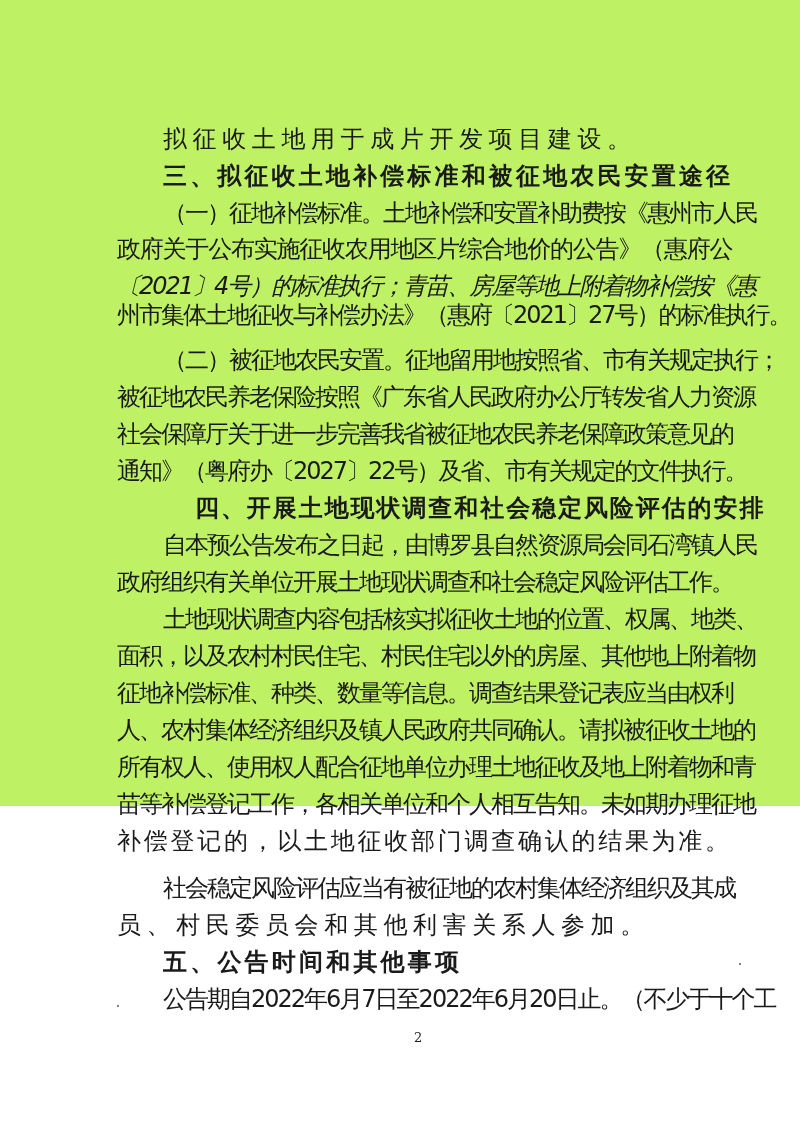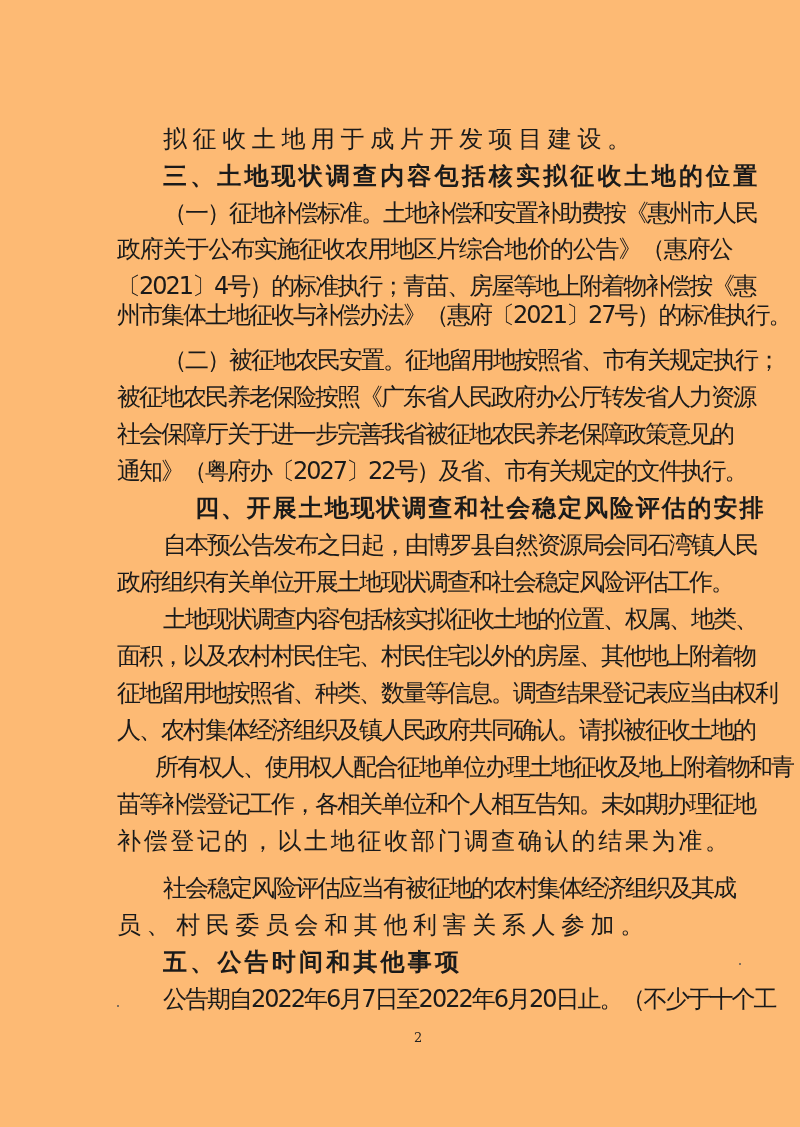--- a/index.html
+++ b/index.html
@@ -1,19 +1,19 @@
 <!DOCTYPE html>
 <html><head>
 <meta charset="utf-8">
 <style>
   html, body { margin: 0; padding: 0; background: #ffffff; }
   body { width: 800px; height: 1127px; position: relative; overflow: hidden; }
   .page {
-    position: absolute; left: 0; top: 0; width: 800px; height: 1127px;
-    background: #fdba74;
+    position: absolute; left: 0; top: 0; width: 800px; height: 806px;
+    background: #bef264;
     font-family: "DejaVu Serif", "Liberation Serif", serif;
     color: #1a1a1a;
   }
   .line {
     position: absolute; left: 117px; width: 615px;
     font-size: 24px; line-height: 30px; white-space: nowrap;
     letter-spacing: 5.6px;
     font-family: "DejaVu Sans", "Liberation Sans", sans-serif;
     font-weight: normal;
   }
@@ -29,37 +29,37 @@
     font-size: 13px; color: #222;
   }
   .speck { position: absolute; width: 2px; height: 2px; background: #555; border-radius: 1px; }
 </style>
 </head>
 <body>
 
 <div class="page">
   <div id="lines">
       <div class="line indent" style="top: 124px;">拟征收土地用于成片开发项目建设。</div>
-      <div class="line indent heading" style="top: 161px; letter-spacing: 3.15238px;">三、土地现状调查内容包括核实拟征收土地的位置</div>
+      <div class="line indent heading" style="top: 161px; letter-spacing: 3.15238px;">三、拟征收土地补偿标准和被征地农民安置途径</div>
       <div class="line indent" style="top: 198px; letter-spacing: -2px;">（一）征地补偿标准。土地补偿和安置补助费按《惠州市人民</div>
       <div class="line" style="top: 234px; letter-spacing: -1.21481px;">政府关于公布实施征收农用地区片综合地价的公告》（惠府公</div>
-      <div class="line" style="top: 271px; letter-spacing: -2px;">〔2021〕4号）的标准执行；青苗、房屋等地上附着物补偿按《惠</div>
+      <div class="line" style="top: 271px; letter-spacing: -2px; font-style: italic;">〔2021〕4号）的标准执行；青苗、房屋等地上附着物补偿按《惠</div>
       <div class="line" style="top: 300px; letter-spacing: -2px;">州市集体土地征收与补偿办法》（惠府〔2021〕27号）的标准执行。</div>
       <div class="line indent" style="top: 345px; letter-spacing: -2px;">（二）被征地农民安置。征地留用地按照省、市有关规定执行；</div>
       <div class="line" style="top: 382px; letter-spacing: -2px;">被征地农民养老保险按照《广东省人民政府办公厅转发省人力资源</div>
       <div class="line" style="top: 419px; letter-spacing: -2px; text-align: center;">社会保障厅关于进一步完善我省被征地农民养老保障政策意见的</div>
       <div class="line" style="top: 456px; letter-spacing: -2px;">通知》（粤府办〔2027〕22号）及省、市有关规定的文件执行。</div>
       <div class="line indent heading" style="top: 493px; letter-spacing: 1.92727px; margin-left: 32px;">四、开展土地现状调查和社会稳定风险评估的安排</div>
       <div class="line indent" style="top: 530px; letter-spacing: -2px;">自本预公告发布之日起，由博罗县自然资源局会同石湾镇人民</div>
       <div class="line" style="top: 567px; letter-spacing: -2px;">政府组织有关单位开展土地现状调查和社会稳定风险评估工作。</div>
       <div class="line indent" style="top: 604px; letter-spacing: -2px;">土地现状调查内容包括核实拟征收土地的位置、权属、地类、</div>
       <div class="line" style="top: 641px; letter-spacing: -2px;">面积，以及农村村民住宅、村民住宅以外的房屋、其他地上附着物</div>
-      <div class="line" style="top: 678px; letter-spacing: -2px;">征地留用地按照省、种类、数量等信息。调查结果登记表应当由权利</div>
+      <div class="line" style="top: 678px; letter-spacing: -2px;">征地补偿标准、种类、数量等信息。调查结果登记表应当由权利</div>
       <div class="line" style="top: 715px; letter-spacing: -2px;">人、农村集体经济组织及镇人民政府共同确认。请拟被征收土地的</div>
-      <div class="line" style="top: 752px; letter-spacing: -2px; margin-left: 38px;">所有权人、使用权人配合征地单位办理土地征收及地上附着物和青</div>
+      <div class="line" style="top: 752px; letter-spacing: -2px;">所有权人、使用权人配合征地单位办理土地征收及地上附着物和青</div>
       <div class="line" style="top: 789px; letter-spacing: -2px;">苗等补偿登记工作，各相关单位和个人相互告知。未如期办理征地</div>
       <div class="line" style="top: 826px; letter-spacing: 2.73043px;">补偿登记的，以土地征收部门调查确认的结果为准。</div>
       <div class="line indent" style="top: 873px; letter-spacing: -2px;">社会稳定风险评估应当有被征地的农村集体经济组织及其成</div>
       <div class="line" style="top: 910px;">员、村民委员会和其他利害关系人参加。</div>
       <div class="line indent heading" style="top: 947px; letter-spacing: 3.2px;">五、公告时间和其他事项</div>
       <div class="line indent" style="top: 984px; letter-spacing: -2px;">公告期自2022年6月7日至2022年6月20日止。（不少于十个工</div>
     </div>
   <div class="page-number">2</div>
   <div class="speck" style="left:739px; top:963px;"></div>
   <div class="speck" style="left:117px; top:1005px;"></div>

